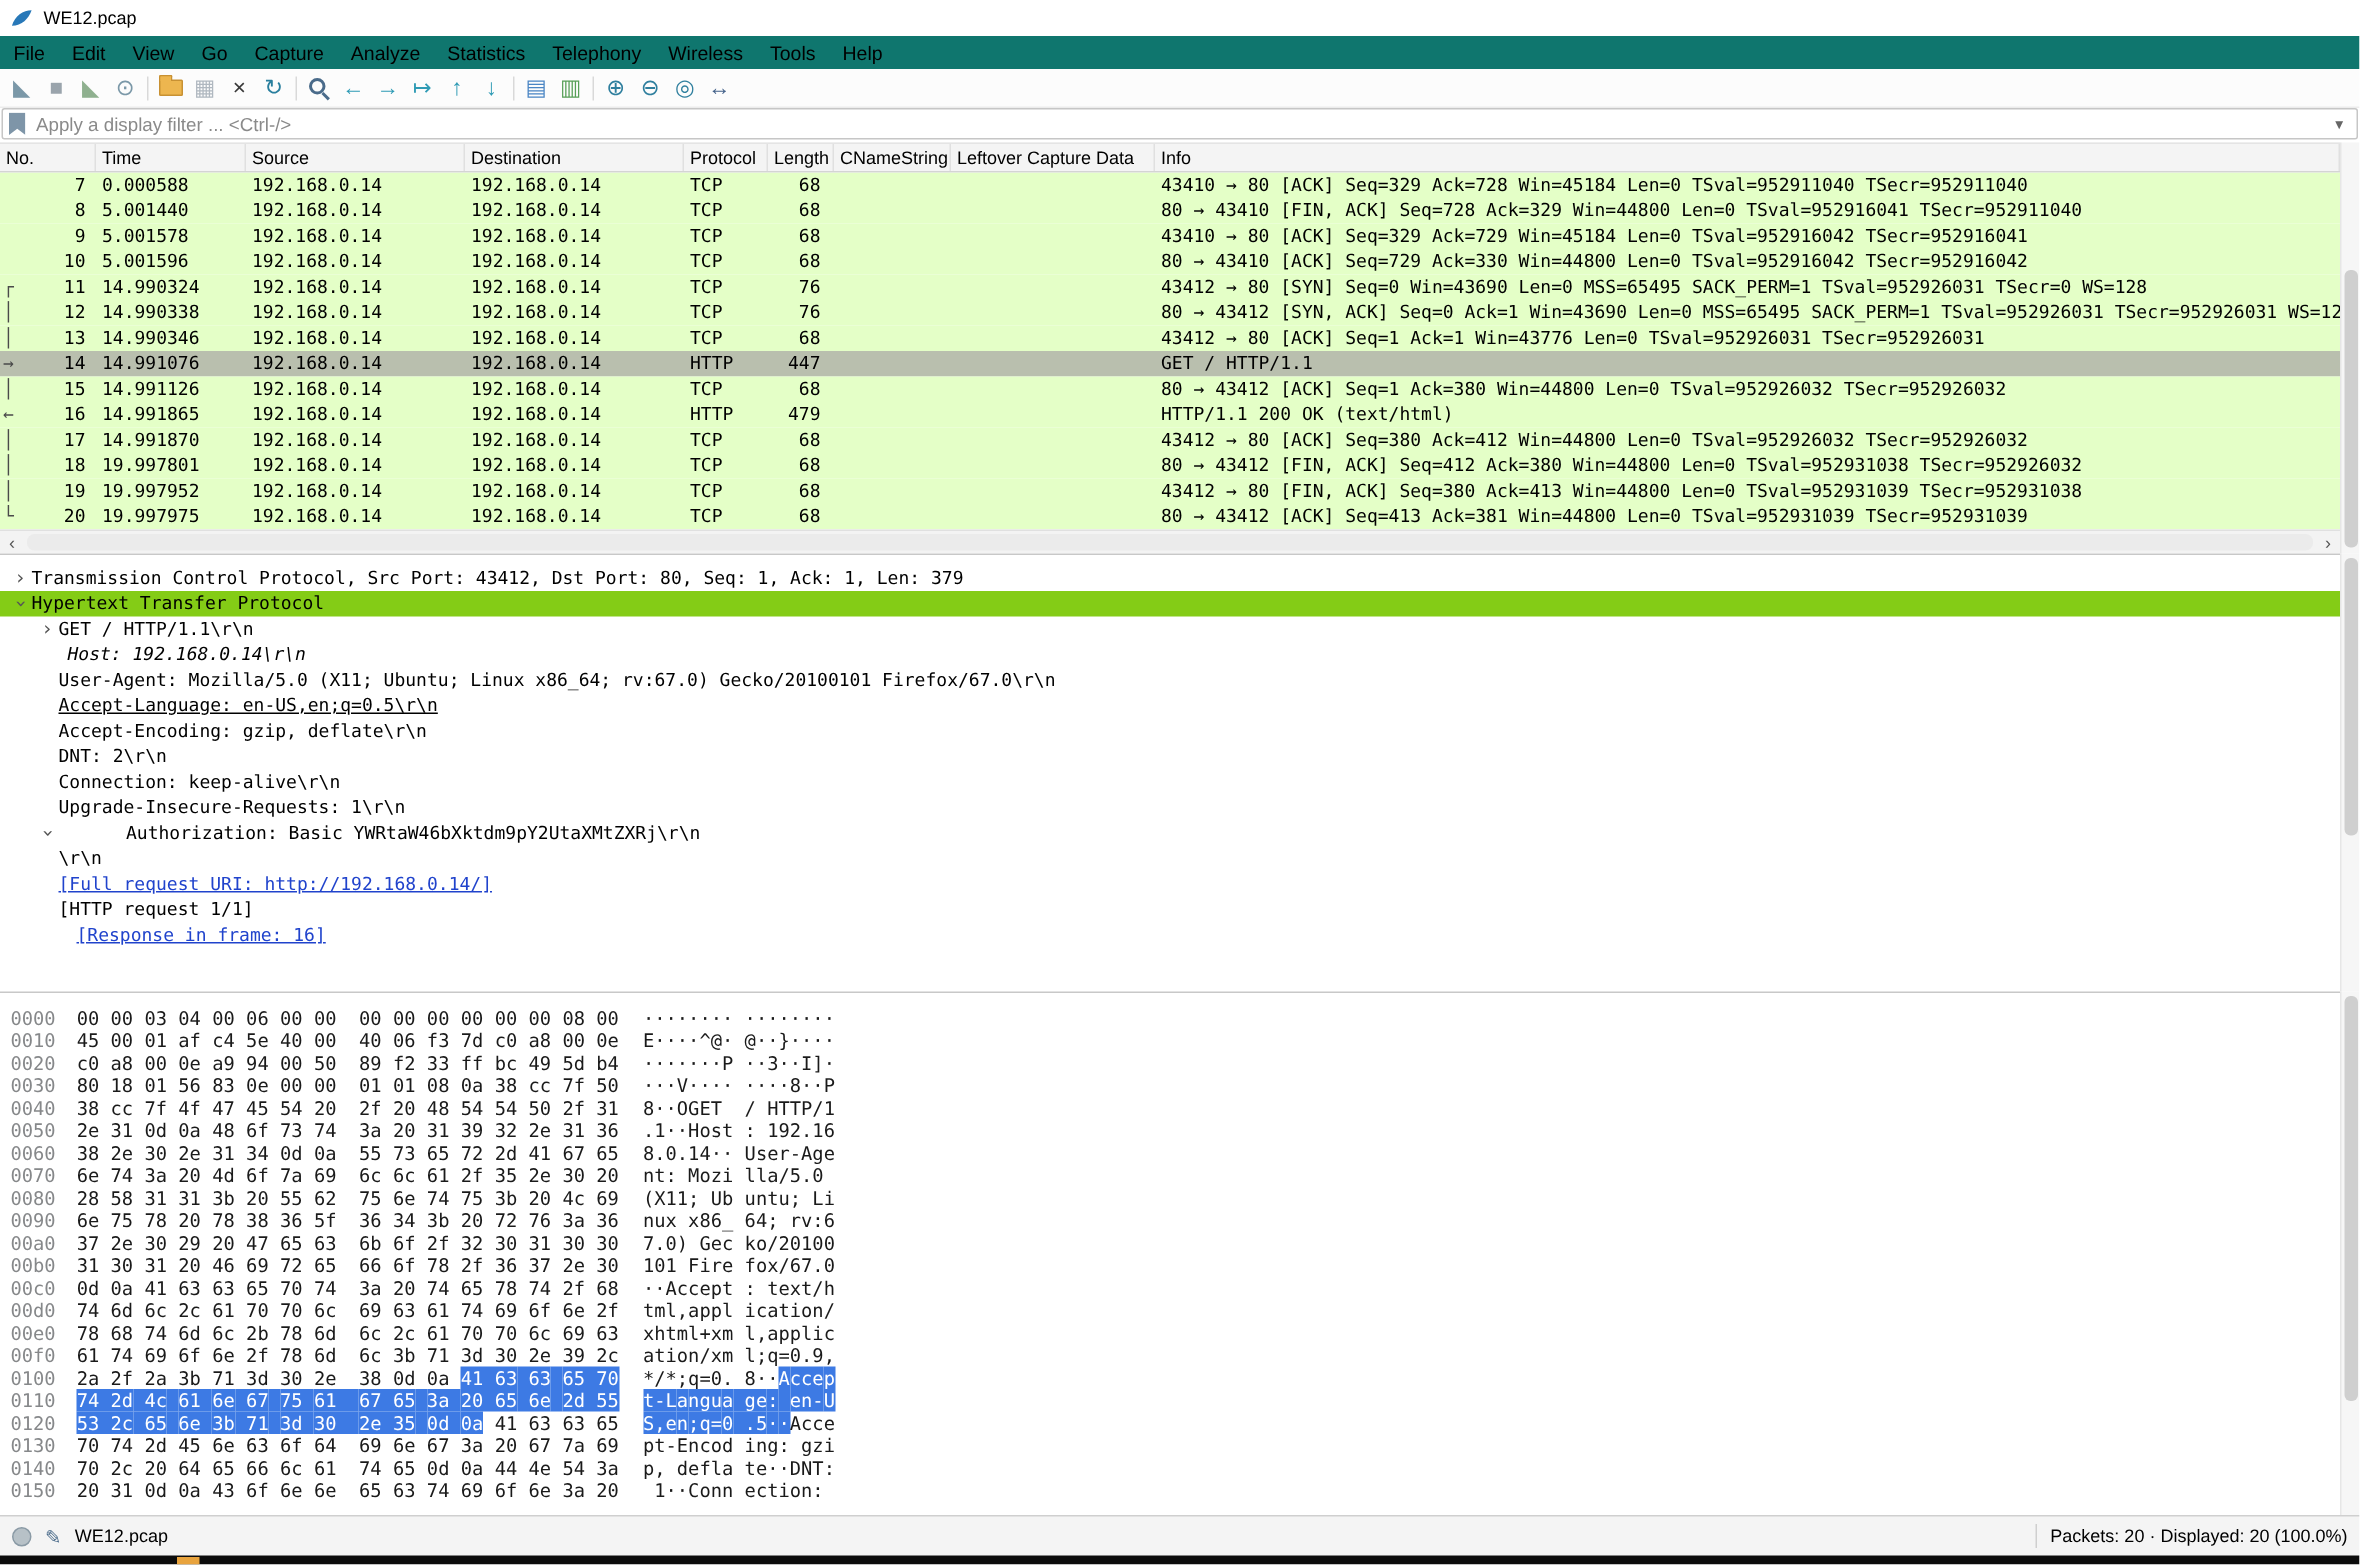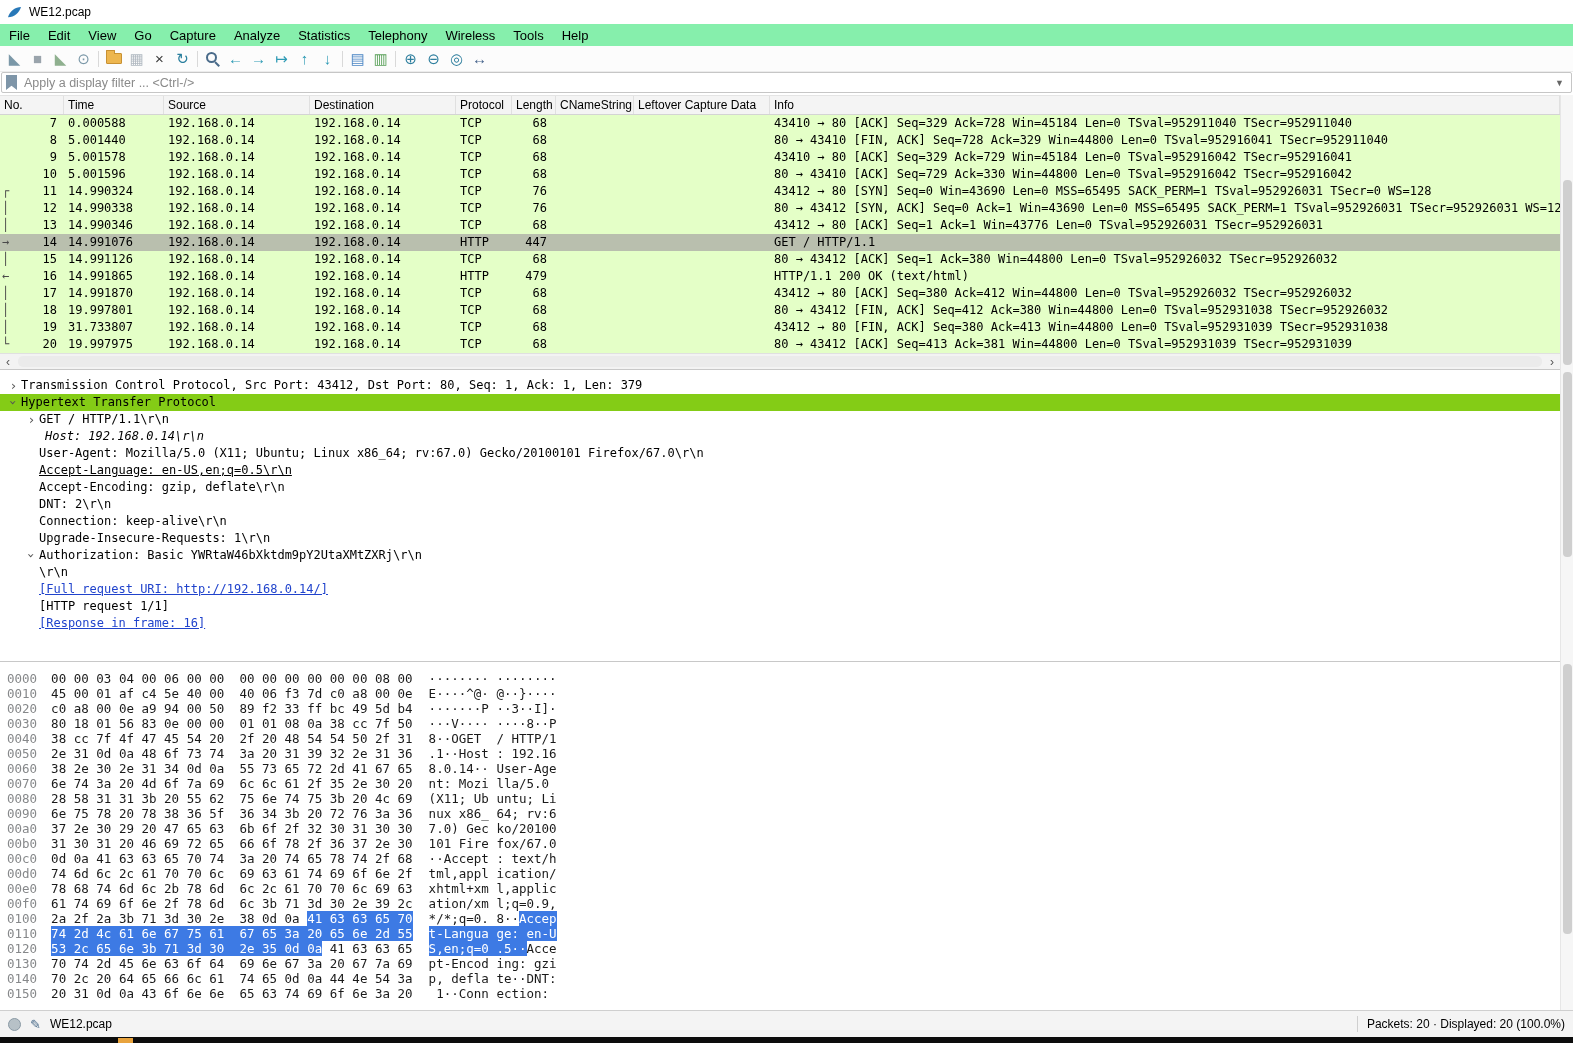--- a/index.html
+++ b/index.html
@@ -6,21 +6,21 @@
   html,body { margin:0; padding:0; }
   body {
     width:1573px; height:1043px; overflow:hidden; position:relative;
     background:#ffffff; font-family:"Liberation Sans",sans-serif; color:#000;
   }
   
   .titlebar { position:absolute; top:0; left:0; right:0; height:24px; background:#fff;
     display:flex; align-items:center; gap:7px; padding-left:7px; font-size:12px; }
   .titlebar svg { display:block; }
   
-  .menubar { position:absolute; top:24px; left:0; right:0; height:22px; background:#86efac;
+  .menubar { position:absolute; top:24px; left:0; right:0; height:22px; background:#0f766e;
     display:flex; align-items:center; font-size:13px; }
   .menu-item { padding:2px 9px; cursor:default; }
   
   .toolbar { position:absolute; top:46px; left:0; right:0; height:26px; background:#fcfcfc;
     border-bottom:1px solid #ececec; display:flex; align-items:center; padding-left:3px; }
   .tbtn { width:23px; height:22px; display:flex; align-items:center; justify-content:center;
     background:none; border:none; padding:0; }
   .ticon { font-size:15px; line-height:1; }
   .tsep { width:1px; height:16px; background:#d9d9d9; margin:0 3px; }
   .icon-folder { width:16px; height:11px; background:#edb64f; border:1px solid #c89133;
@@ -333,21 +333,21 @@
       <div class="pcell c-src">192.168.0.14</div>
       <div class="pcell c-dst">192.168.0.14</div>
       <div class="pcell c-proto">TCP</div>
       <div class="pcell c-len">68</div>
       <div class="pcell c-cname"></div>
       <div class="pcell c-leftover"></div>
       <div class="pcell c-info">80 → 43412 [FIN, ACK] Seq=412 Ack=380 Win=44800 Len=0 TSval=952931038 TSecr=952926032</div>
     </div>
     <div class="prow">
       <div class="pcell c-no"><span class="marker">│</span><span>19</span></div>
-      <div class="pcell c-time">31.733807</div>
+      <div class="pcell c-time">19.997952</div>
       <div class="pcell c-src">192.168.0.14</div>
       <div class="pcell c-dst">192.168.0.14</div>
       <div class="pcell c-proto">TCP</div>
       <div class="pcell c-len">68</div>
       <div class="pcell c-cname"></div>
       <div class="pcell c-leftover"></div>
       <div class="pcell c-info">43412 → 80 [FIN, ACK] Seq=380 Ack=413 Win=44800 Len=0 TSval=952931039 TSecr=952931038</div>
     </div>
     <div class="prow">
       <div class="pcell c-no"><span class="marker">└</span><span>20</span></div>
@@ -411,37 +411,37 @@
       <span class="dtext">DNT: 2\r\n</span>
     </div>
     <div class="drow" style="padding-left: 24px;">
       <span class="expander"></span>
       <span class="dtext">Connection: keep-alive\r\n</span>
     </div>
     <div class="drow" style="padding-left: 24px;">
       <span class="expander"></span>
       <span class="dtext">Upgrade-Insecure-Requests: 1\r\n</span>
     </div>
-    <div class="drow" style="padding-left: 24px;">
+    <div class="drow" style="padding-left: 24px; gap: 45px;">
       <span class="expander open">›</span>
       <span class="dtext">Authorization: Basic YWRtaW46bXktdm9pY2UtaXMtZXRj\r\n</span>
     </div>
     <div class="drow" style="padding-left: 24px;">
       <span class="expander"></span>
       <span class="dtext">\r\n</span>
     </div>
     <div class="drow" style="padding-left: 24px;">
       <span class="expander"></span>
       <span class="dtext dlink">[Full request URI: http://192.168.0.14/]</span>
     </div>
     <div class="drow" style="padding-left: 24px;">
       <span class="expander"></span>
       <span class="dtext">[HTTP request 1/1]</span>
     </div>
-    <div class="drow" style="padding-left: 24px;">
+    <div class="drow" style="padding-left: 36px;">
       <span class="expander"></span>
       <span class="dtext dlink">[Response in frame: 16]</span>
     </div>
   </div>
 
 <div class="hexpane">
     <div class="hrow"><span class="hoff">0000</span><span class="hbytes"><span>00</span><span> </span><span>00</span><span> </span><span>03</span><span> </span><span>04</span><span> </span><span>00</span><span> </span><span>06</span><span> </span><span>00</span><span> </span><span>00</span><span>  </span><span>00</span><span> </span><span>00</span><span> </span><span>00</span><span> </span><span>00</span><span> </span><span>00</span><span> </span><span>00</span><span> </span><span>08</span><span> </span><span>00</span></span><span class="hascii"><span>·</span><span>·</span><span>·</span><span>·</span><span>·</span><span>·</span><span>·</span><span>·</span><span> </span><span>·</span><span>·</span><span>·</span><span>·</span><span>·</span><span>·</span><span>·</span><span>·</span></span></div>
     <div class="hrow"><span class="hoff">0010</span><span class="hbytes"><span>45</span><span> </span><span>00</span><span> </span><span>01</span><span> </span><span>af</span><span> </span><span>c4</span><span> </span><span>5e</span><span> </span><span>40</span><span> </span><span>00</span><span>  </span><span>40</span><span> </span><span>06</span><span> </span><span>f3</span><span> </span><span>7d</span><span> </span><span>c0</span><span> </span><span>a8</span><span> </span><span>00</span><span> </span><span>0e</span></span><span class="hascii"><span>E</span><span>·</span><span>·</span><span>·</span><span>·</span><span>^</span><span>@</span><span>·</span><span> </span><span>@</span><span>·</span><span>·</span><span>}</span><span>·</span><span>·</span><span>·</span><span>·</span></span></div>
     <div class="hrow"><span class="hoff">0020</span><span class="hbytes"><span>c0</span><span> </span><span>a8</span><span> </span><span>00</span><span> </span><span>0e</span><span> </span><span>a9</span><span> </span><span>94</span><span> </span><span>00</span><span> </span><span>50</span><span>  </span><span>89</span><span> </span><span>f2</span><span> </span><span>33</span><span> </span><span>ff</span><span> </span><span>bc</span><span> </span><span>49</span><span> </span><span>5d</span><span> </span><span>b4</span></span><span class="hascii"><span>·</span><span>·</span><span>·</span><span>·</span><span>·</span><span>·</span><span>·</span><span>P</span><span> </span><span>·</span><span>·</span><span>3</span><span>·</span><span>·</span><span>I</span><span>]</span><span>·</span></span></div>
     <div class="hrow"><span class="hoff">0030</span><span class="hbytes"><span>80</span><span> </span><span>18</span><span> </span><span>01</span><span> </span><span>56</span><span> </span><span>83</span><span> </span><span>0e</span><span> </span><span>00</span><span> </span><span>00</span><span>  </span><span>01</span><span> </span><span>01</span><span> </span><span>08</span><span> </span><span>0a</span><span> </span><span>38</span><span> </span><span>cc</span><span> </span><span>7f</span><span> </span><span>50</span></span><span class="hascii"><span>·</span><span>·</span><span>·</span><span>V</span><span>·</span><span>·</span><span>·</span><span>·</span><span> </span><span>·</span><span>·</span><span>·</span><span>·</span><span>8</span><span>·</span><span>·</span><span>P</span></span></div>

